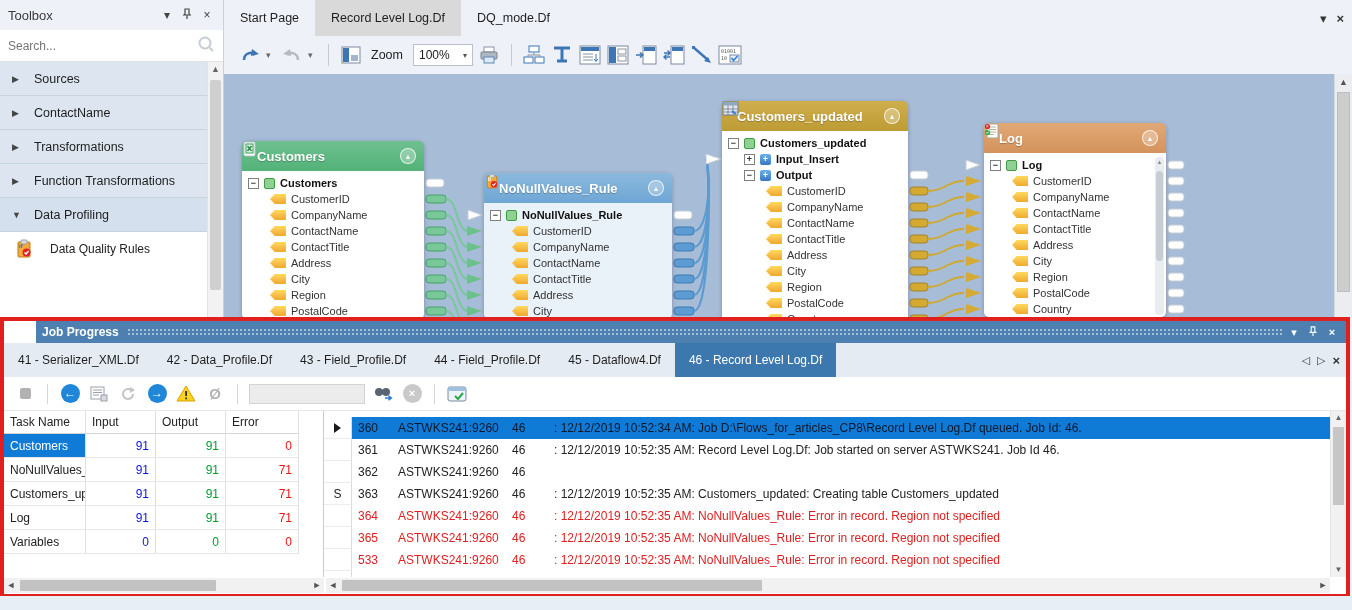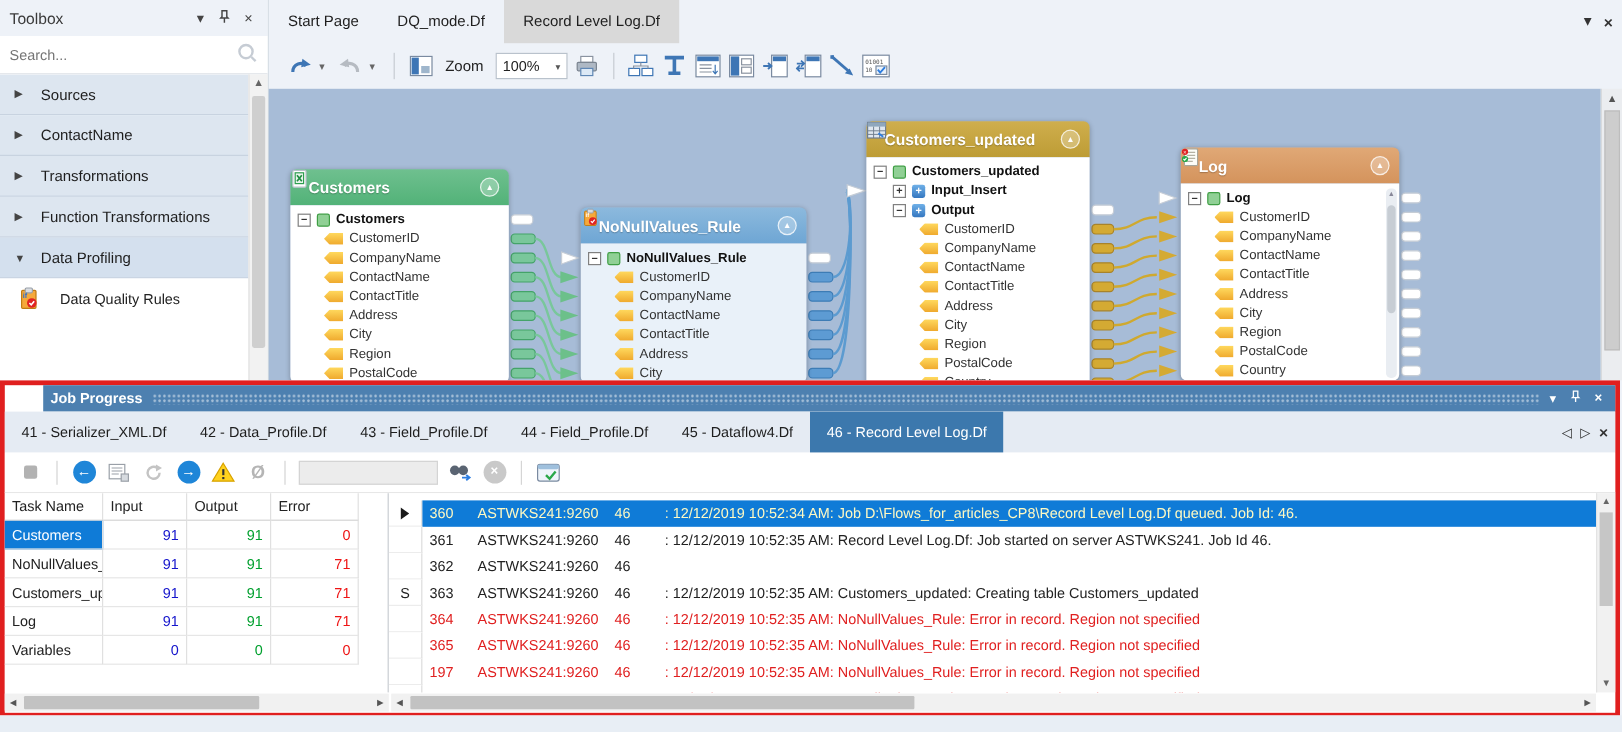--- a/index.html
+++ b/index.html
@@ -120,21 +120,21 @@
 
   .log-pane { flex:1; position:relative; overflow:hidden; padding-top:6px; }
   .lg-row { display:flex; height:22px; font-size:12px; align-items:stretch; }
   .lg-gut { width:28px; border-right:1px solid #dcdcdc; border-bottom:1px solid #ececec; display:flex; align-items:center; justify-content:center; background:#fff; flex:none; }
   .lg-mark-arrow { width:0; height:0; border-left:7px solid #1a1a1a; border-top:5px solid transparent; border-bottom:5px solid transparent; }
   .lg-line { flex:1; display:flex; align-items:center; margin-right:16px; white-space:nowrap; overflow:hidden; }
   .lg-num { width:46px; padding-left:6px; flex:none; }
   .lg-srv { width:114px; flex:none; }
   .lg-job { width:42px; flex:none; }
   .lg-msg { flex:1; overflow:hidden; }
-  .lg-row.sel .lg-line { background:#0f7bd7; color:#fef9c3; }
+  .lg-row.sel .lg-line { background:#0f7bd7; color:#0f172a; }
   .lg-row.err .lg-line { color:#e02020; }
   .lg-link { color:#0b51c5; text-decoration:underline; cursor:pointer; }
 
   .log-vscroll { position:absolute; right:0; top:0; bottom:0; width:16px; background:#f1f1f1; border-left:1px solid #e3e3e3; }
   .log-vscroll .a { text-align:center; font-size:8px; color:#666; line-height:14px; }
   .log-vscroll .a.dn { position:absolute; bottom:0; left:0; right:0; }
   .log-vscroll .thumb { position:absolute; left:2px; right:2px; top:16px; height:78px; background:#c6c6c6; }
 
   .jp-hscrolls { height:17px; display:flex; background:#fff; }
   .hs { position:relative; background:#f1f1f1; height:15px; margin-top:1px; }
@@ -202,22 +202,22 @@
     </div>
   <div class="tb-scroll" style="top:62px;">
     <div class="up">▲</div>
     <div class="thumb"></div>
   </div>
 </div>
 
 <div class="main">
   <div class="doc-tabs">
     <div class="doc-tab">Start Page</div>
+      <div class="doc-tab active">Record Level Log.Df</div>
       <div class="doc-tab">DQ_mode.Df</div>
-      <div class="doc-tab active">Record Level Log.Df</div>
       <div class="dt-right">
       <span>▾</span>
       <span style="font-weight:bold;">×</span>
     </div>
   </div>
 
   <div class="main-toolbar">
     <span class="mtb-btn">
         <svg width="20" height="16" viewBox="0 0 20 16">
           <path d="M4 13 C4 6,12 4,15 8" stroke="#3e76b5" stroke-width="2.6" fill="none"></path>
@@ -801,21 +801,21 @@
           <div class="lg-line">
             <div class="lg-num">365</div>
             <div class="lg-srv">ASTWKS241:9260</div>
             <div class="lg-job">46</div>
             <div class="lg-msg">: 12/12/2019 10:52:35 AM: NoNullValues_Rule: Error in record. Region not specified</div>
           </div>
         </div>
         <div class="lg-row err">
           <div class="lg-gut"></div>
           <div class="lg-line">
-            <div class="lg-num">197</div>
+            <div class="lg-num">533</div>
             <div class="lg-srv">ASTWKS241:9260</div>
             <div class="lg-job">46</div>
             <div class="lg-msg">: 12/12/2019 10:52:35 AM: NoNullValues_Rule: Error in record. Region not specified</div>
           </div>
         </div>
         <div class="lg-row err">
           <div class="lg-gut"></div>
           <div class="lg-line">
             <div class="lg-num">367</div>
             <div class="lg-srv">ASTWKS241:9260</div>

